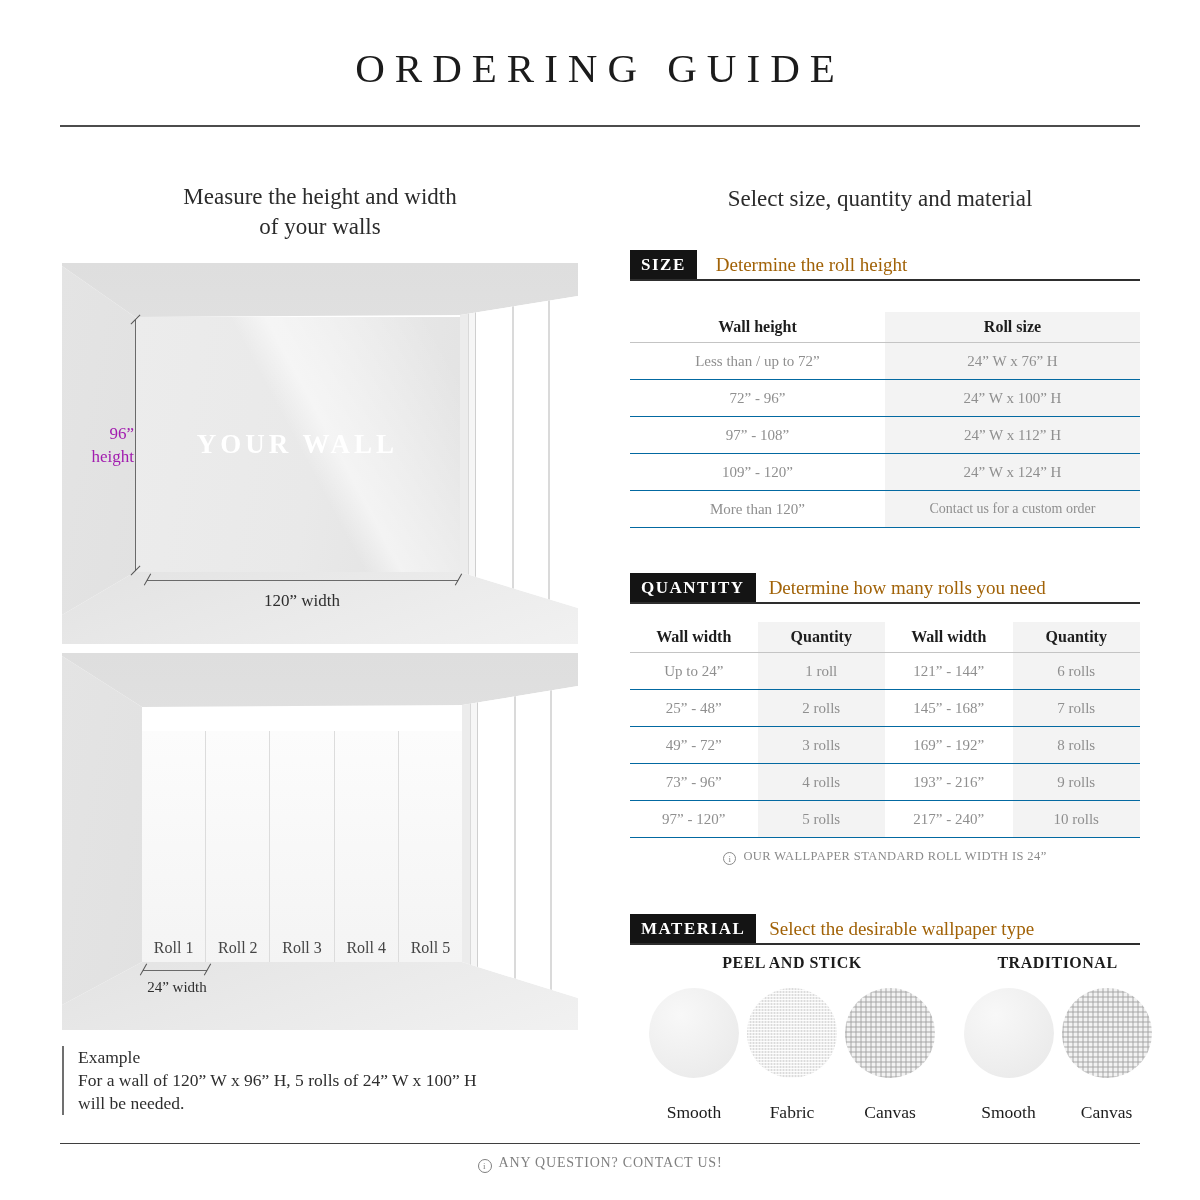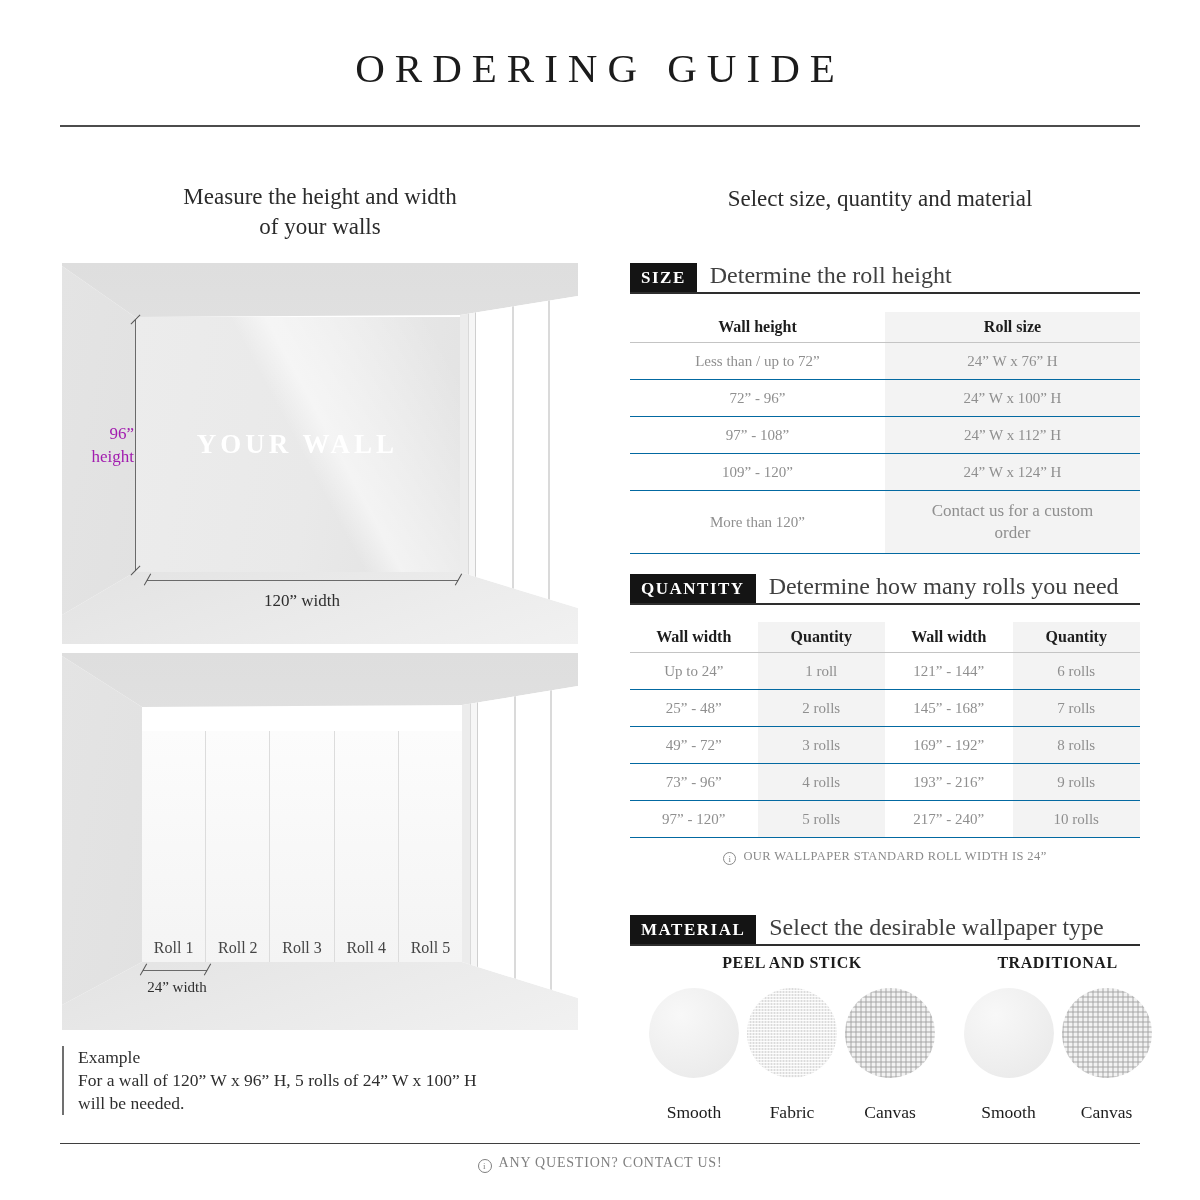--- a/index.html
+++ b/index.html
@@ -80,38 +80,38 @@
   
   .example { position:absolute; left:62px; top:1046px; width:480px;
     border-left:2px solid #707070; padding-left:14px;
     font-size:17.5px; color:#2e2e2e; line-height:1.32; white-space:nowrap; }
 
   
   .section-head { position:absolute; left:630px; width:510px; display:flex;
     align-items:flex-end; border-bottom:2px solid #2e2e2e; }
   .badge { background:#141414; color:#ffffff; font-size:17px; font-weight:bold;
     letter-spacing:1.5px; padding:5px 11px 4px; }
-  .section-sub { font-size:24px; color:#404040; padding:0 0 3px 13px; white-space:nowrap; }
-  .head-size     { top:262px; }
+  .section-sub { font-size:19px; color:#a16207; padding:0 0 3px 13px; white-space:nowrap; }
+  .head-size     { top:250px;gap:6px; }
   .head-quantity { top:573px; }
   .head-material { top:914px; }
 
   
   .dtable { position:absolute; left:630px; width:510px; font-size:15px; }
   .t-size { top:312px; }
   .t-qty  { top:622px; }
   .t-row { display:flex; border-bottom:1px solid #0369a1; align-items:stretch; }
   .t-row.hdr { border-bottom:1px solid #c4c4c4; }
   .cell { display:flex; align-items:center; justify-content:center; text-align:center;
     color:#8f8f8f; padding:9px 6px; min-height:36px; }
   .hdr .cell { color:#1d1d1d; font-weight:bold; font-size:16px; min-height:30px; padding:4px 6px; }
   .t-size .cell { width:50%; }
   .t-qty  .cell { width:25%; }
   .shade { background:#f3f3f3; }
-  .cell.small { font-size:17px; line-height:1.3; }
+  .cell.small { font-size:14px; line-height:1.3; }
   .cell.small span { display:inline-block; max-width:170px; }
 
   .qty-note { position:absolute; left:630px; top:849px; width:510px; text-align:center;
     font-size:12.5px; letter-spacing:.4px; color:#8a8a8a; }
   .info-icon { display:inline-block; width:13px; height:13px; border:1px solid #8a8a8a;
     border-radius:50%; font-size:9px; line-height:12px; text-align:center; font-style:normal;
     margin-right:7px; vertical-align:-2px; color:#8a8a8a; }
 
   
   .materials { position:absolute; left:648px; top:954px; width:510px; display:flex; align-items:flex-start; }

